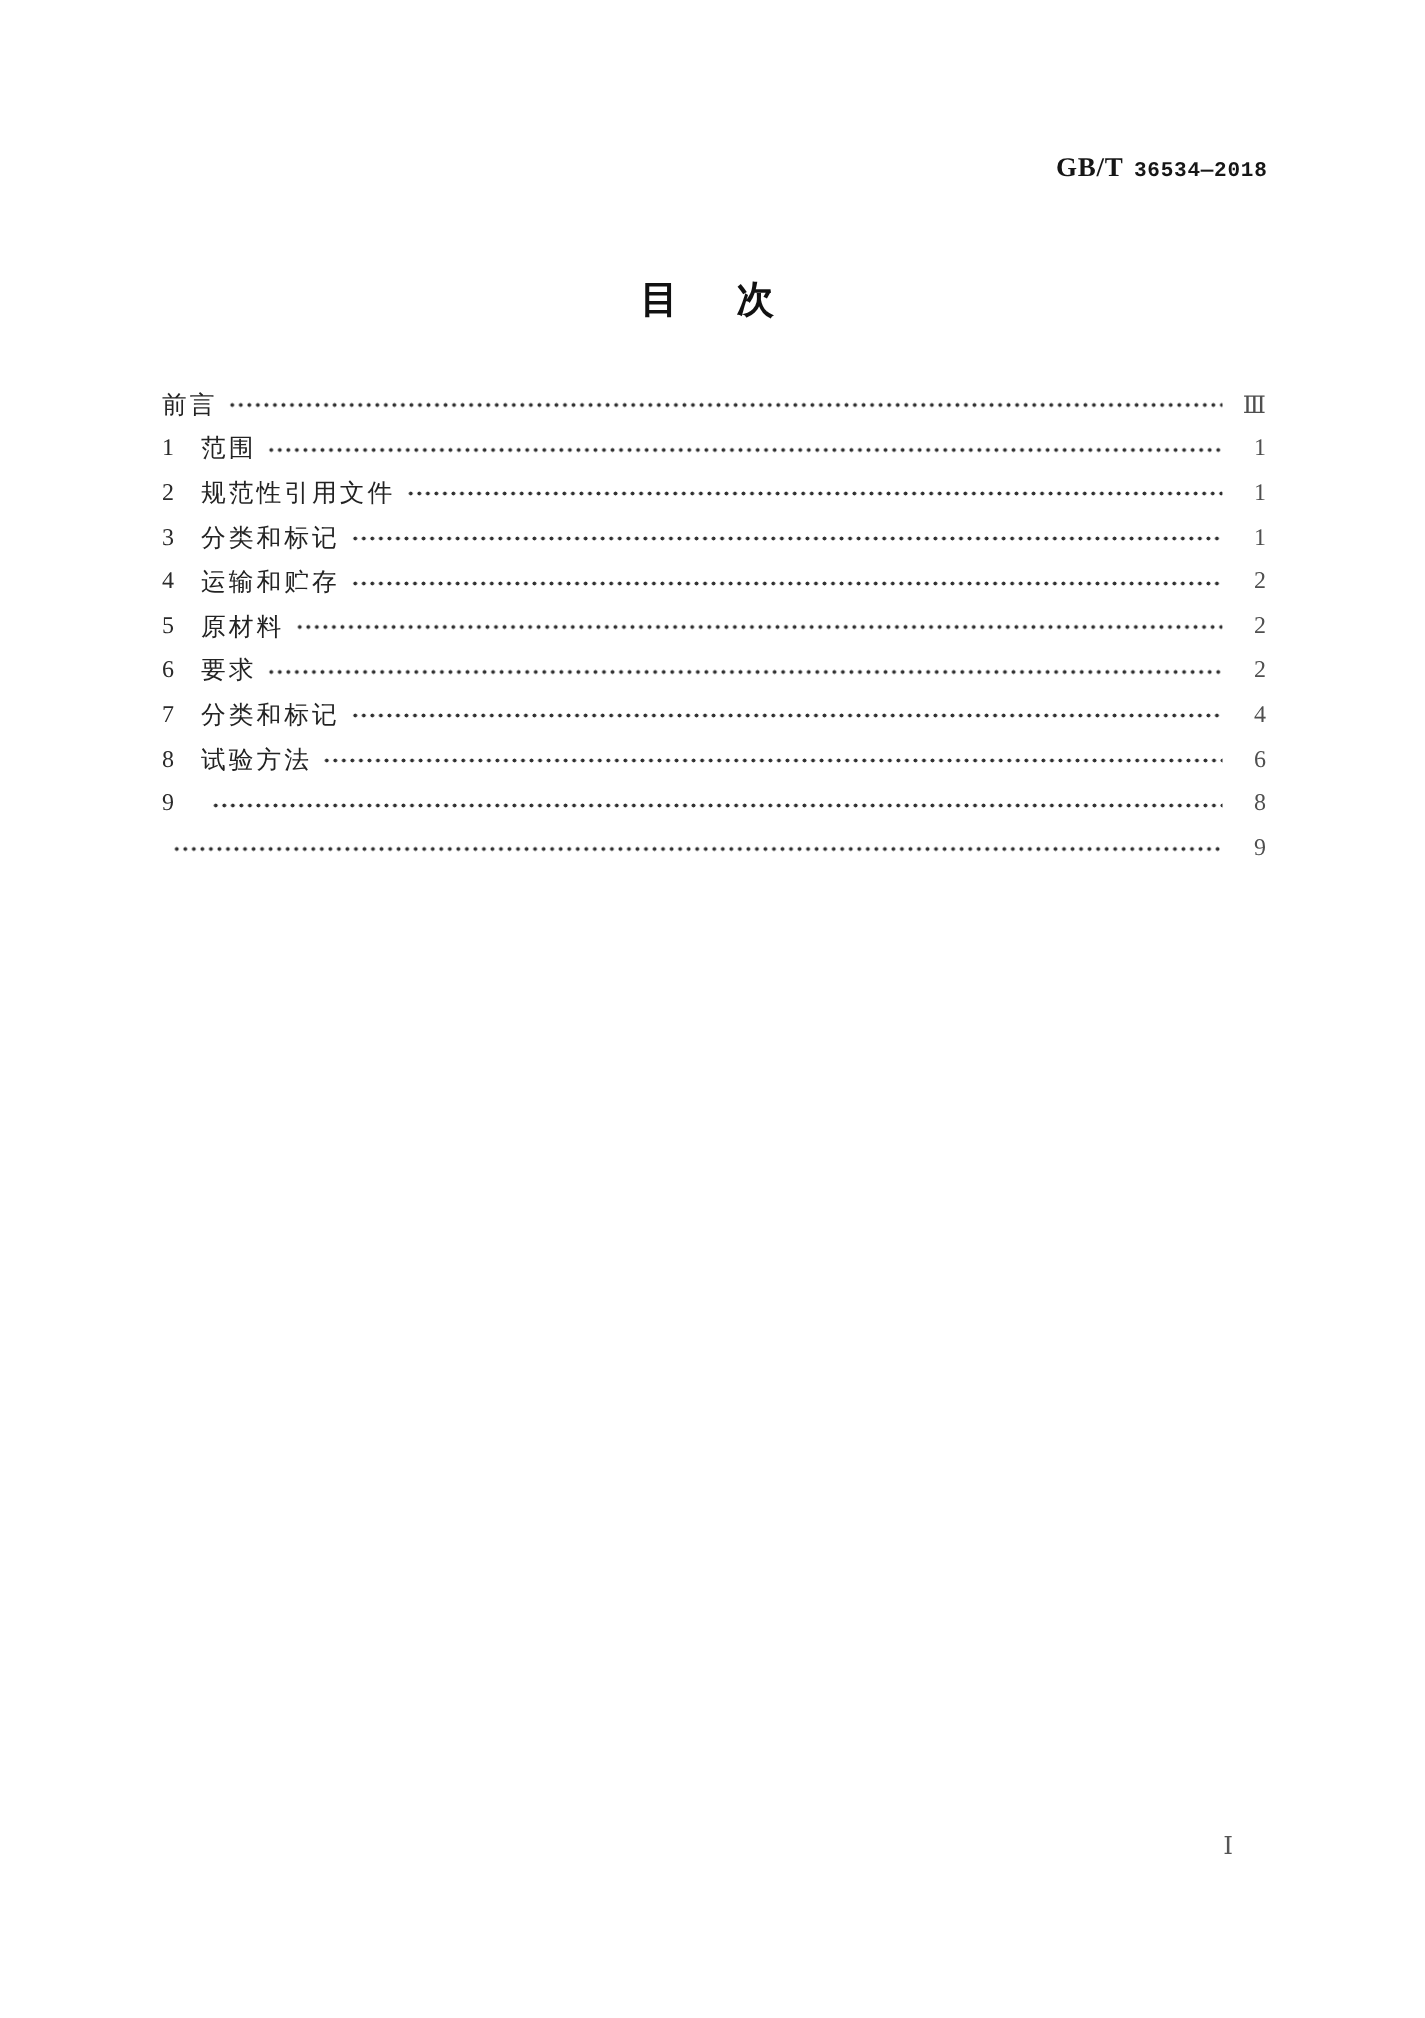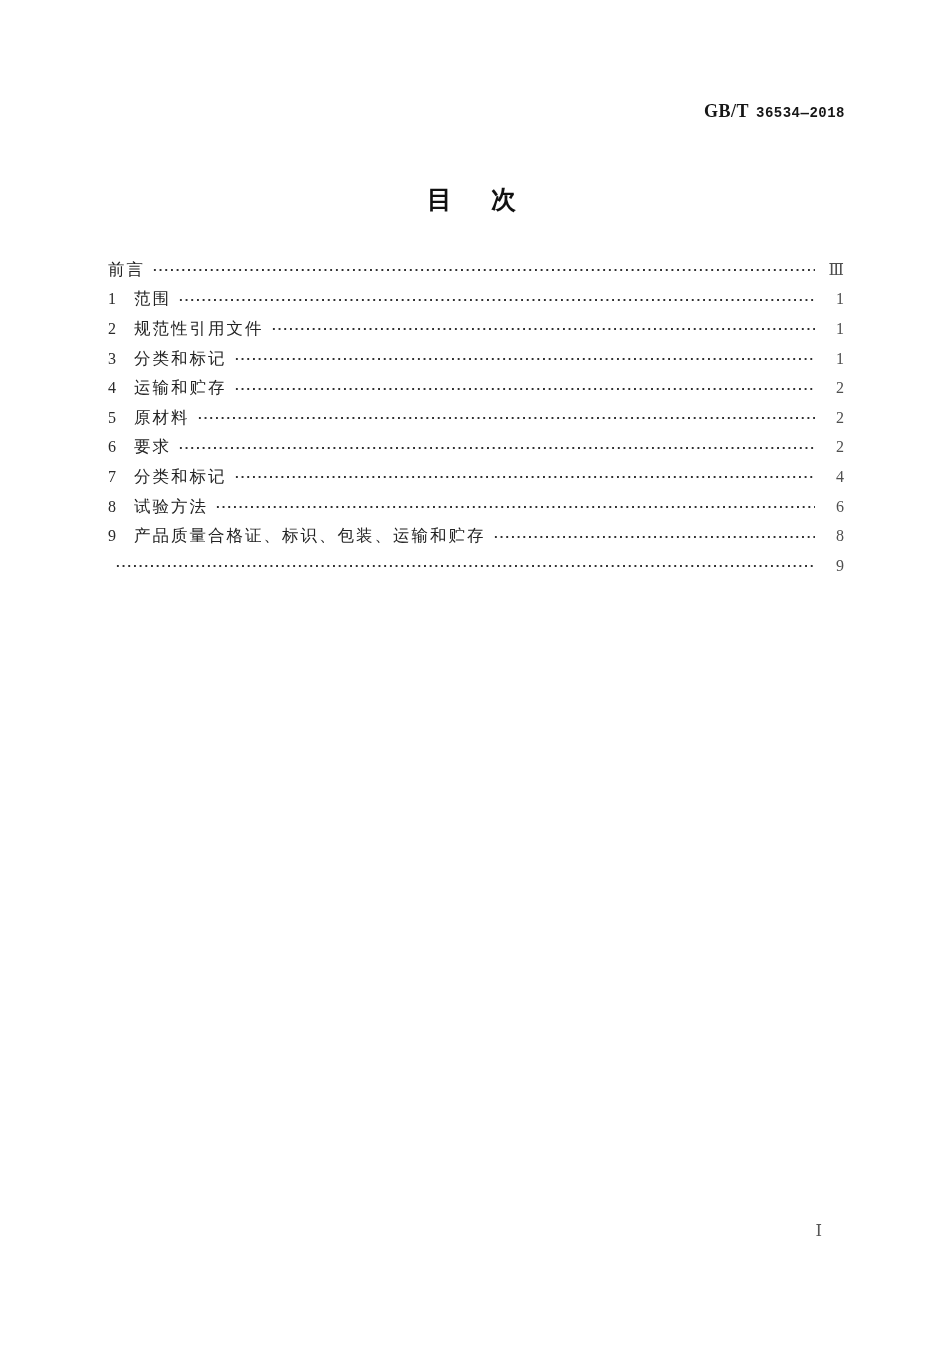--- a/index.html
+++ b/index.html
@@ -145,21 +145,20 @@
 
   <div class="row">
     <span class="num">8</span>
     <span class="label">试验方法</span>
     <span class="leader"></span>
     <span class="pg">6</span>
   </div>
 
   <div class="row">
     <span class="num">9</span>
-    <span class="label">产品质量合格证、标识、包装、运输和贮存</span>
     <span class="leader"></span>
     <span class="pg">8</span>
   </div>
 
   <div class="row">
 
     <span class="leader"></span>
     <span class="pg">9</span>
   </div>
 </div>

